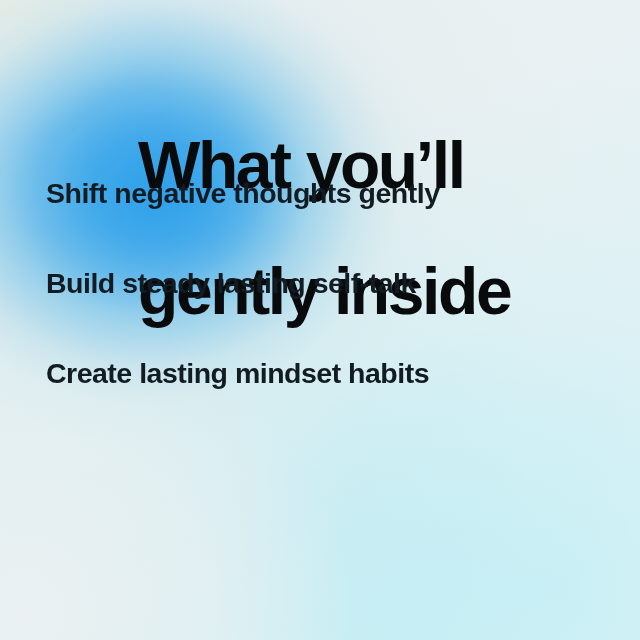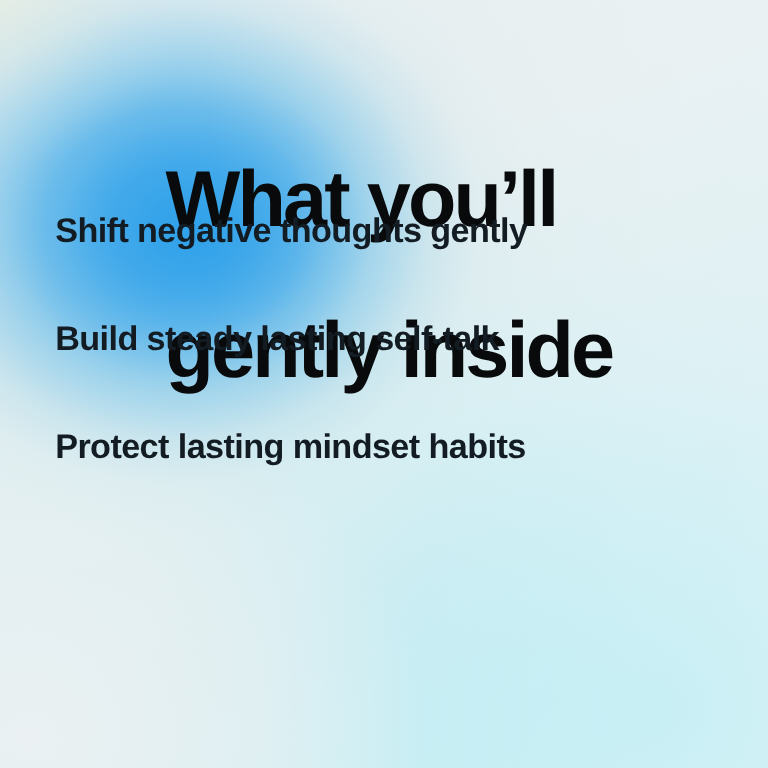--- a/index.html
+++ b/index.html
@@ -162,17 +162,17 @@
   <div class="content">
 
     <h1 class="headline">
       <span class="headline-line">What you’ll</span>
       <span class="headline-line">gently inside</span>
     </h1>
 
     <div class="bullets">
       <span class="bullet">Shift negative thoughts gently</span>
       <span class="bullet">Build steady lasting self-talk</span>
-      <span class="bullet">Protect lasting mindset habits</span>
+      <span class="bullet">Create lasting mindset habits</span>
     </div>
 
   </div>
 </div>
 
 </body></html>

